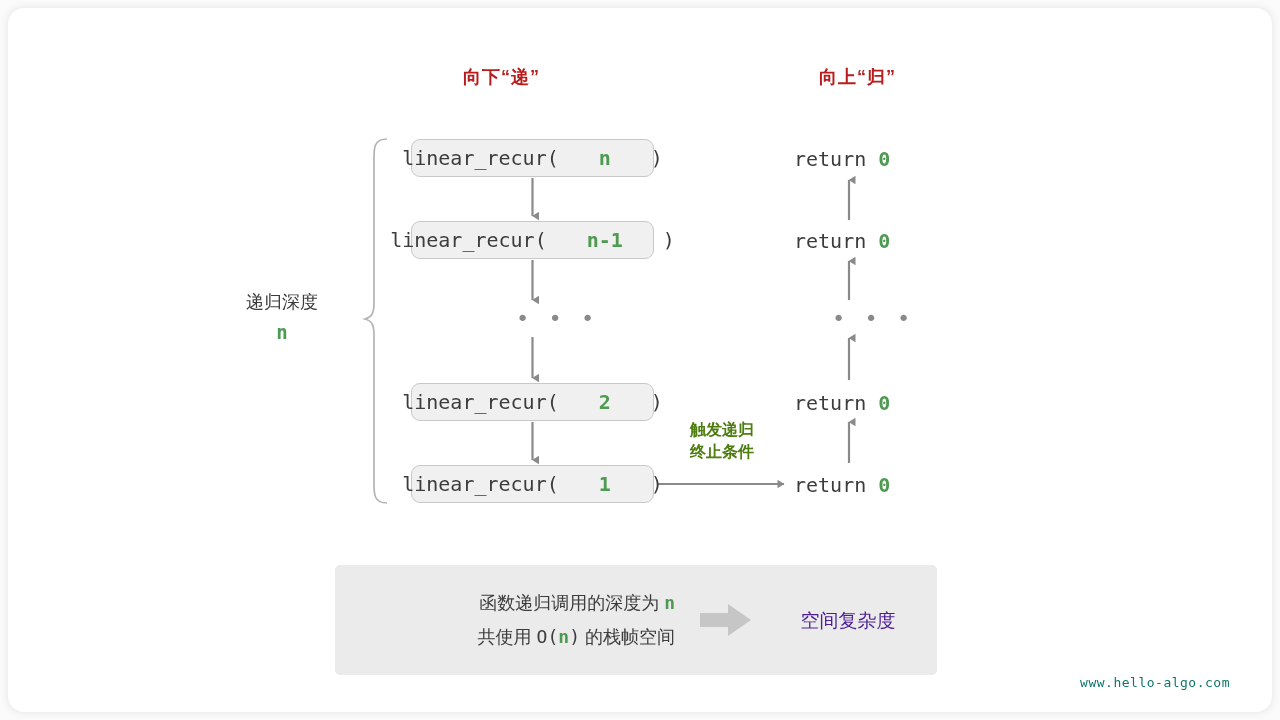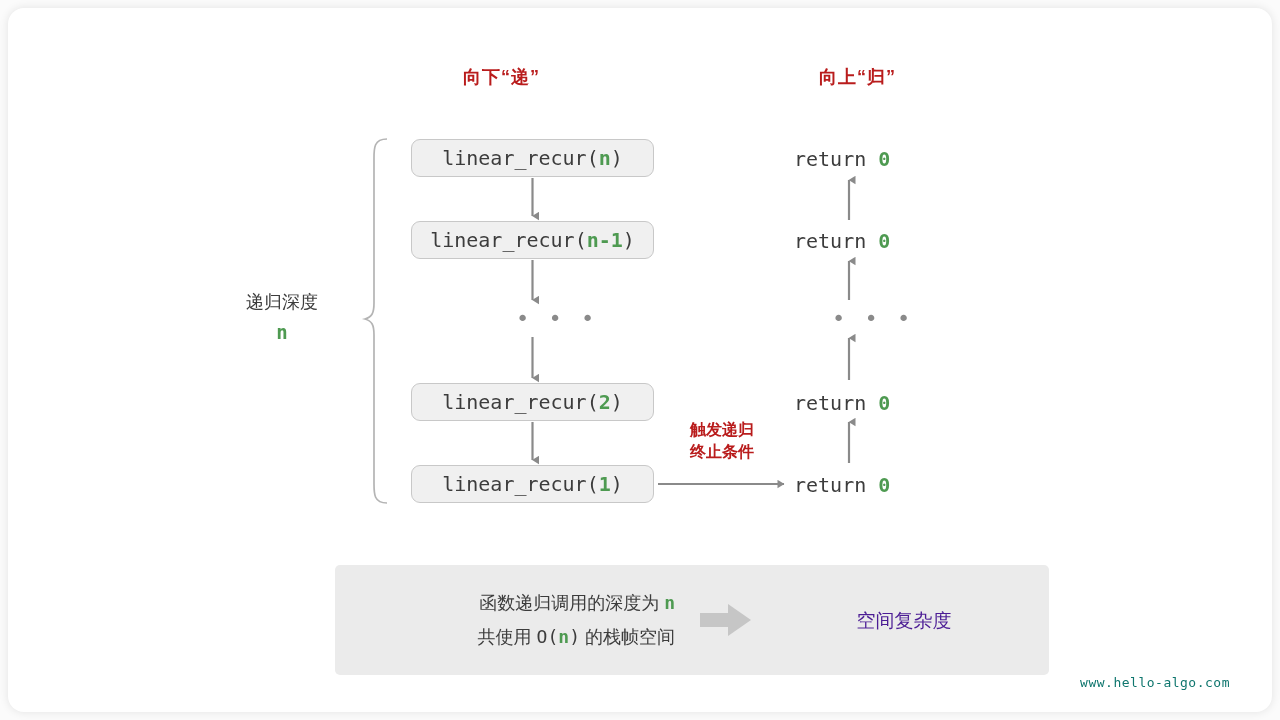--- a/index.html
+++ b/index.html
@@ -49,20 +49,21 @@
     border: 1.6px solid #c8c8c8;
     border-radius: 9px;
     display: flex;
     align-items: center;
     justify-content: center;
     font-family: "DejaVu Sans Mono", monospace;
     font-size: 20px;
     color: #3c3c3c;
     white-space: nowrap;
     box-sizing: border-box;
+    gap: 40px;
   }
   .call-box .arg { color: #4e9a51; font-weight: bold; }
 
   #box-n    { left: 403px; top: 131px; width: 243px; }
   #box-n1   { left: 403px; top: 213px; width: 243px; }
   #box-2    { left: 403px; top: 375px; width: 243px; }
   #box-1    { left: 403px; top: 457px; width: 243px; }
 
   
   .ret {
@@ -114,30 +115,30 @@
   
   #trigger-note {
     position: absolute;
     left: 654px;
     top: 411px;
     width: 120px;
     text-align: center;
     font-family: "Liberation Sans", sans-serif;
     font-size: 16px;
     font-weight: bold;
-    color: #b91c1c;
+    color: #4d7c0f;
     line-height: 22px;
   }
 
   
   #summary {
     position: absolute;
     left: 327px;
     top: 557px;
-    width: 714px;
+    width: 602px;
     height: 110px;
     background: #ebebeb;
     border-radius: 5px;
     display: flex;
     align-items: center;
   }
   #summary-left {
     width: 340px;
     text-align: right;
     padding-right: 18px;

